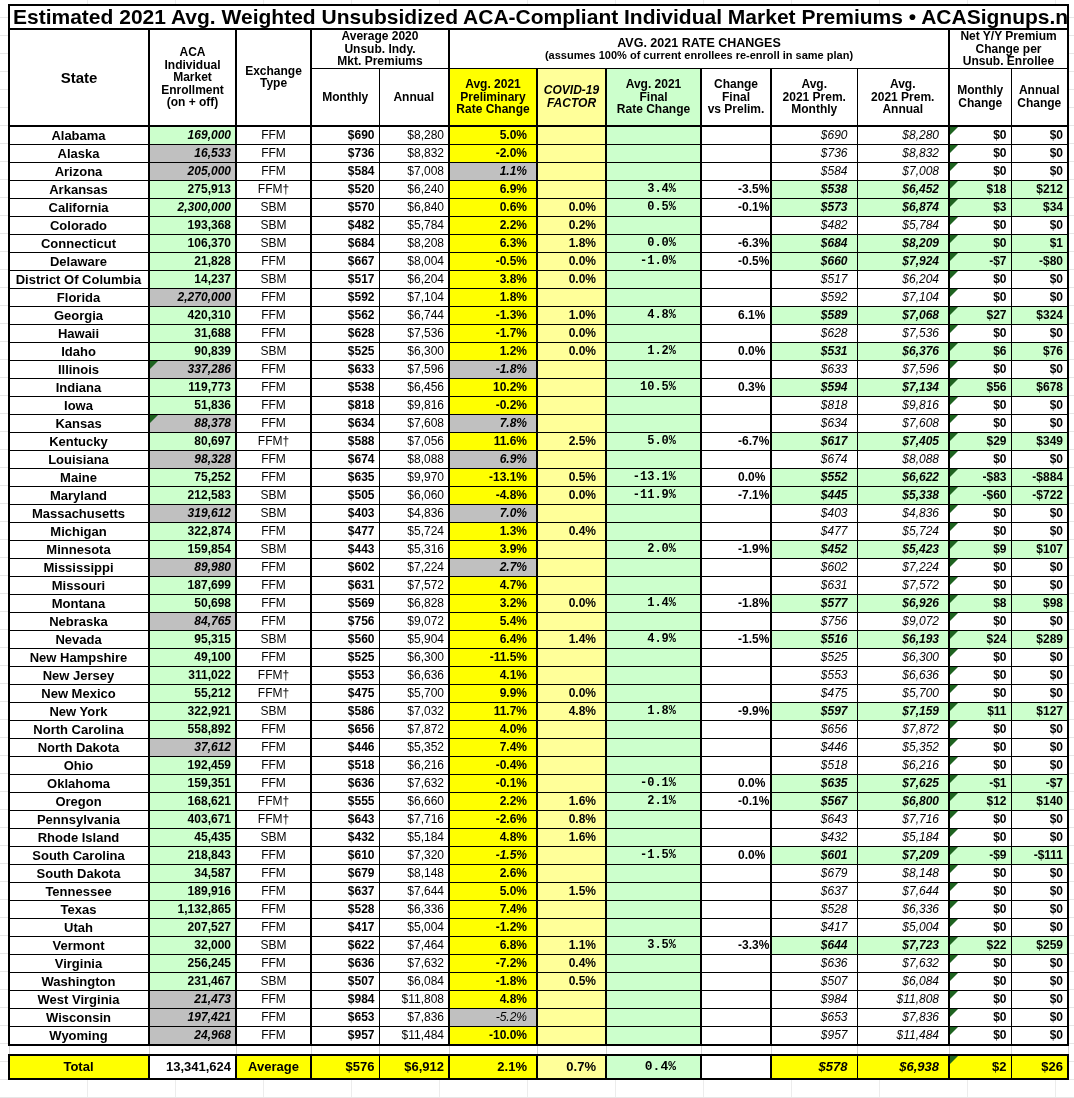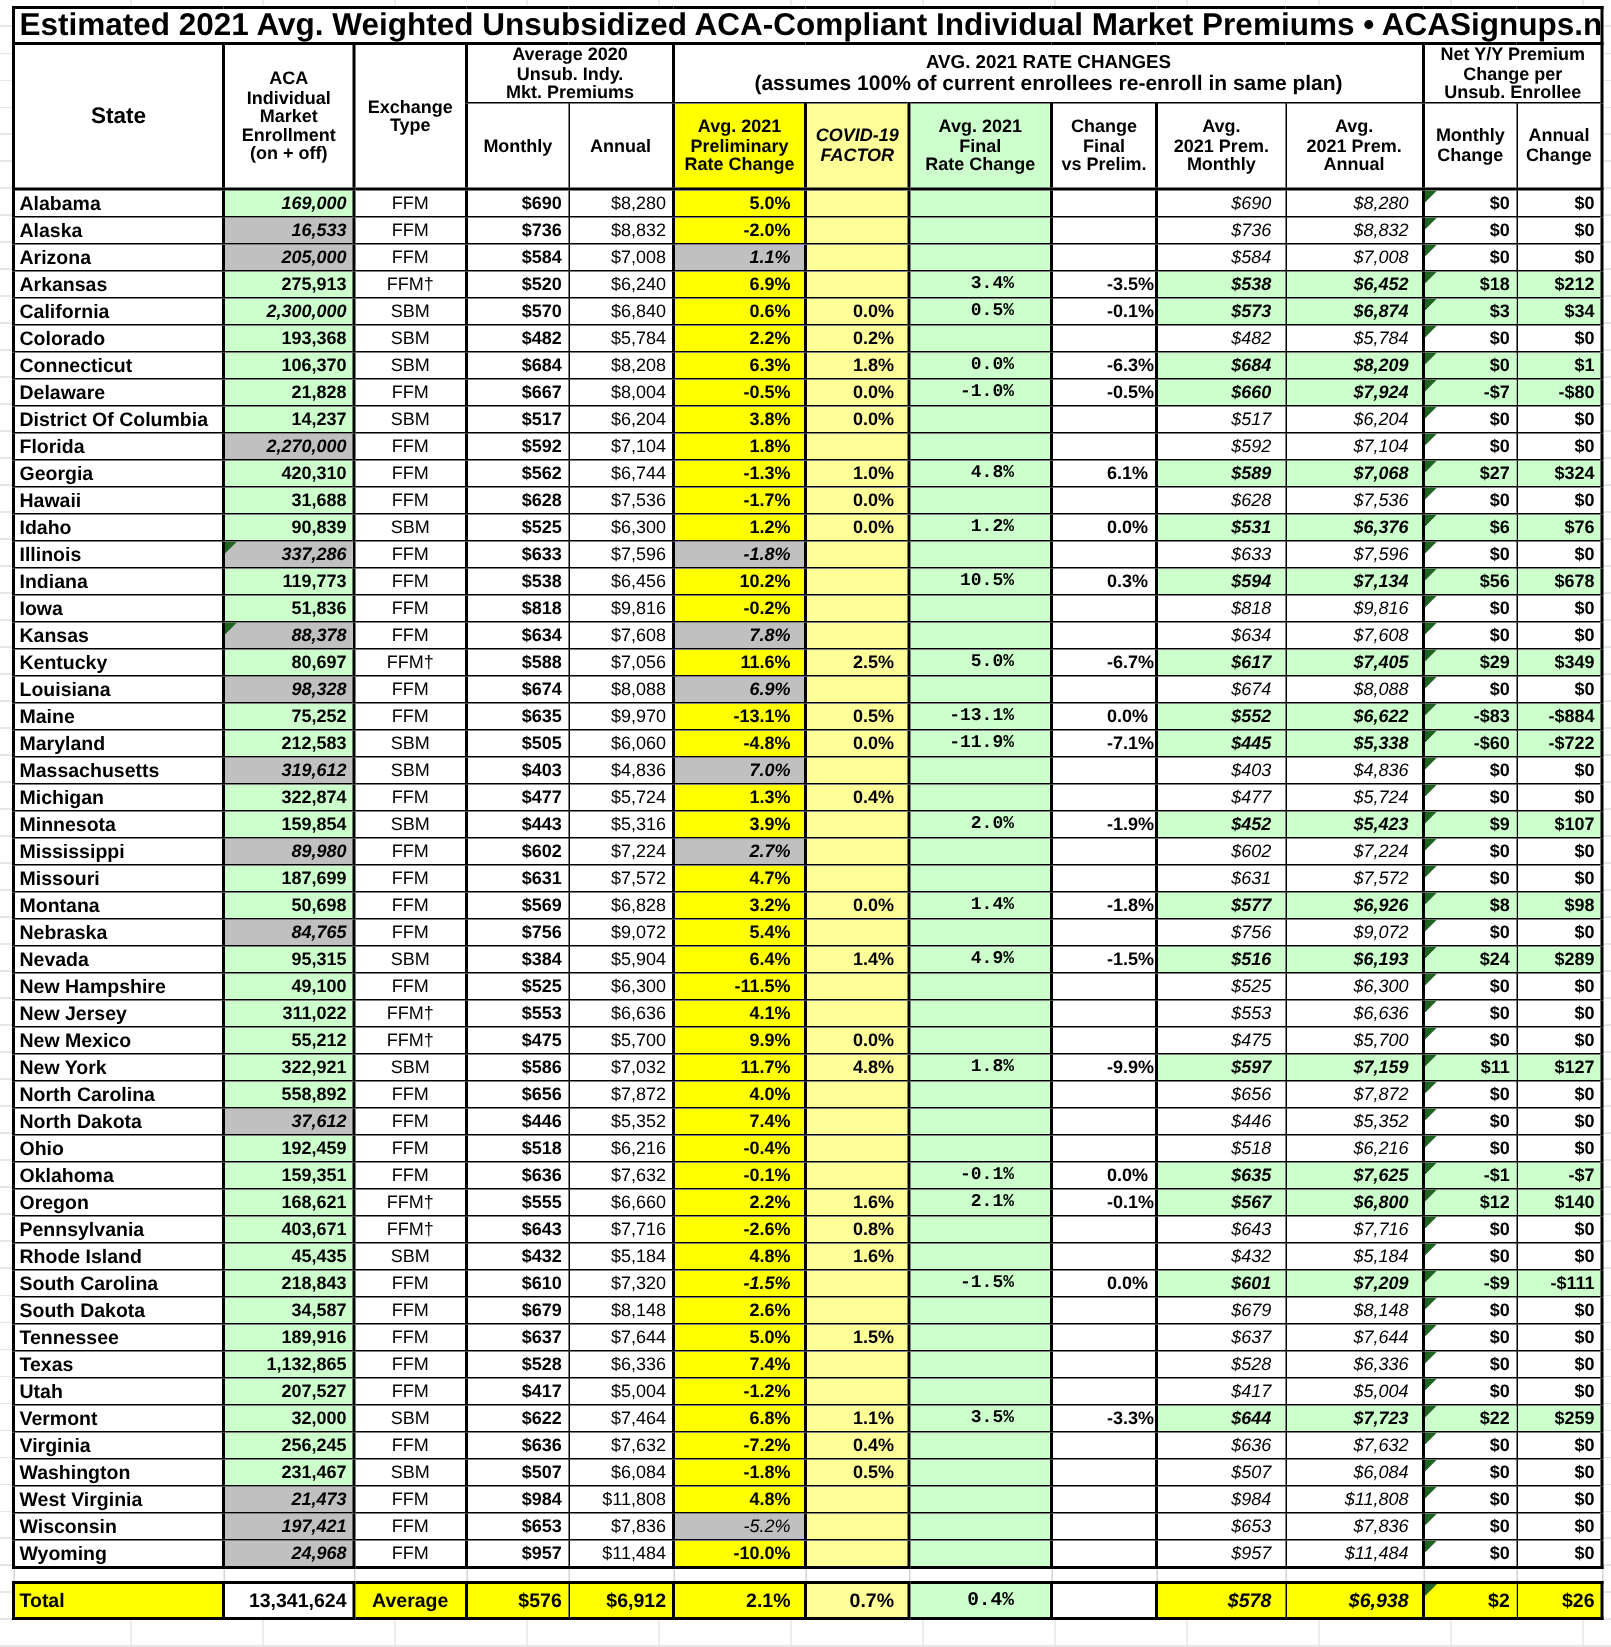--- a/index.html
+++ b/index.html
@@ -26,23 +26,23 @@
   .h-sub{border-bottom-width:2px;height:56px;}
   .h-monthly{border-left-width:2px;}
   .h-prelim{background:#ffff00;border-left-width:2px;}
   .h-covid{background:#ffff99;font-style:italic;border-left-width:2px;}
   .h-final{background:#ccffcc;border-left-width:2px;}
   .h-chg{border-left-width:2px;}
   .h-premm{border-left-width:2px;}
   .h-netm{border-left-width:2px;}
   .h-neta{border-right-width:2px;}
   .rg1{display:block;font-size:12.5px;}
-  .rg2{display:block;font-size:14px;}
+  .rg2{display:block;font-size:11px;}
   
-  .c-state{text-align:left;font-weight:bold;font-size:13px;border-left-width:2px;padding-right:4px;}
+  .c-state{text-align:center;font-weight:bold;font-size:13px;border-left-width:2px;padding-right:4px;}
   .c-enroll{text-align:right;font-weight:bold;background:#ccffcc;border-left-width:2px;padding-right:4px;}
   .c-enroll.gray{background:#c0c0c0;font-style:italic;}
   .c-enroll.it{font-style:italic;}
   .c-exch{text-align:center;border-left-width:2px;}
   .c-m2020{text-align:right;font-weight:bold;border-left-width:2px;padding-right:4px;}
   .c-a2020{text-align:right;padding-right:4px;}
   .c-prelim{text-align:right;font-weight:bold;background:#ffff00;border-left-width:2px;padding-right:9px;}
   .c-prelim.gray{background:#c0c0c0;font-style:italic;}
   .c-prelim.itl{font-style:italic;}
   .c-prelim.light{font-weight:normal;}
@@ -554,21 +554,21 @@
         <td class="c-chg"></td>
         <td class="c-premm">$756</td>
         <td class="c-prema">$9,072</td>
         <td class="c-netm tri">$0</td>
         <td class="c-neta">$0</td>
       </tr>
       <tr>
         <td class="c-state">Nevada</td>
         <td class="c-enroll">95,315</td>
         <td class="c-exch">SBM</td>
-        <td class="c-m2020">$384</td>
+        <td class="c-m2020">$560</td>
         <td class="c-a2020">$5,904</td>
         <td class="c-prelim">6.4%</td>
         <td class="c-covid">1.4%</td>
         <td class="c-final">4.9%</td>
         <td class="c-chg">-1.5%</td>
         <td class="c-premm hl">$516</td>
         <td class="c-prema hl">$6,193</td>
         <td class="c-netm tri hl">$24</td>
         <td class="c-neta hl">$289</td>
       </tr>

